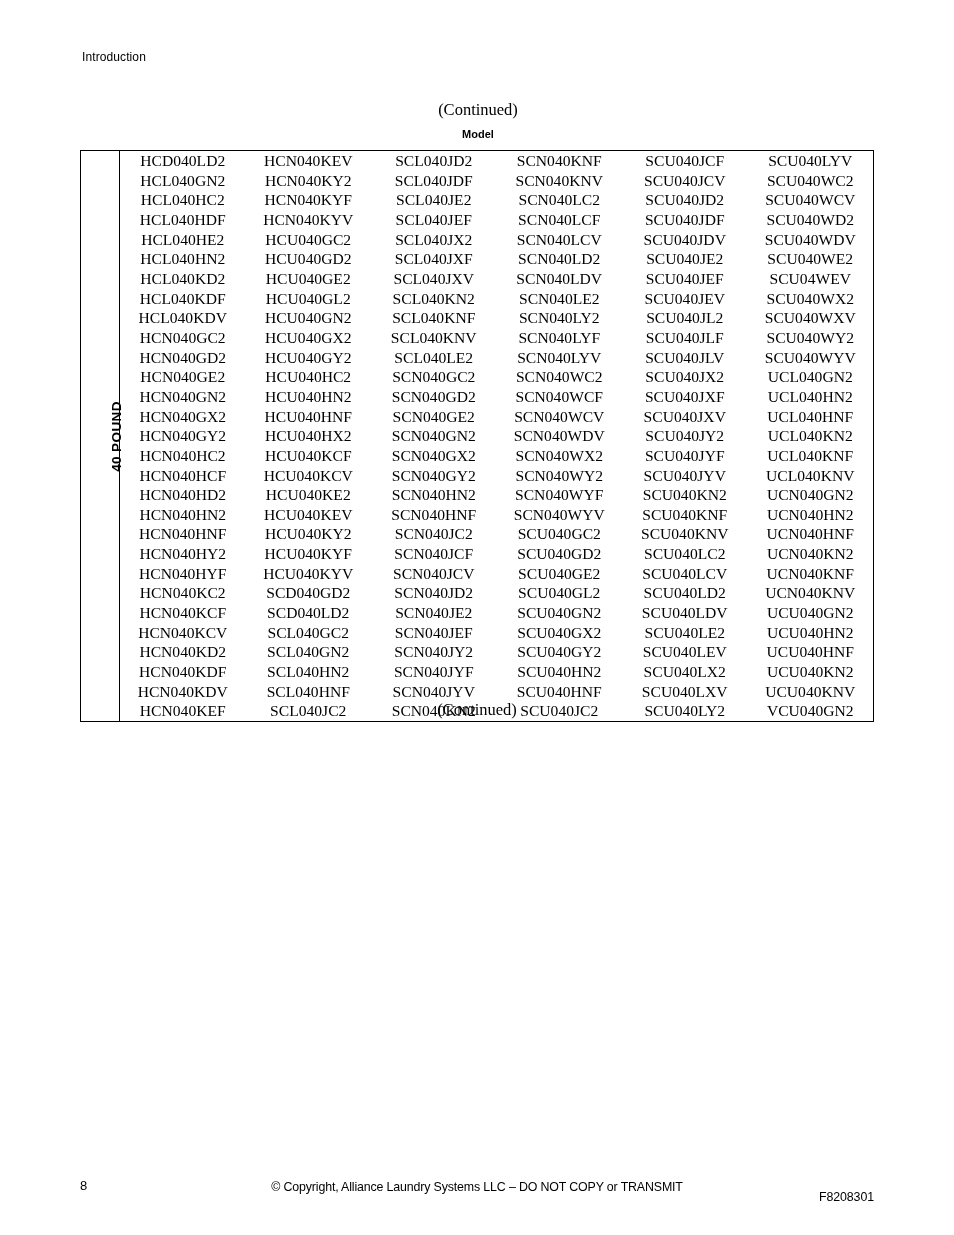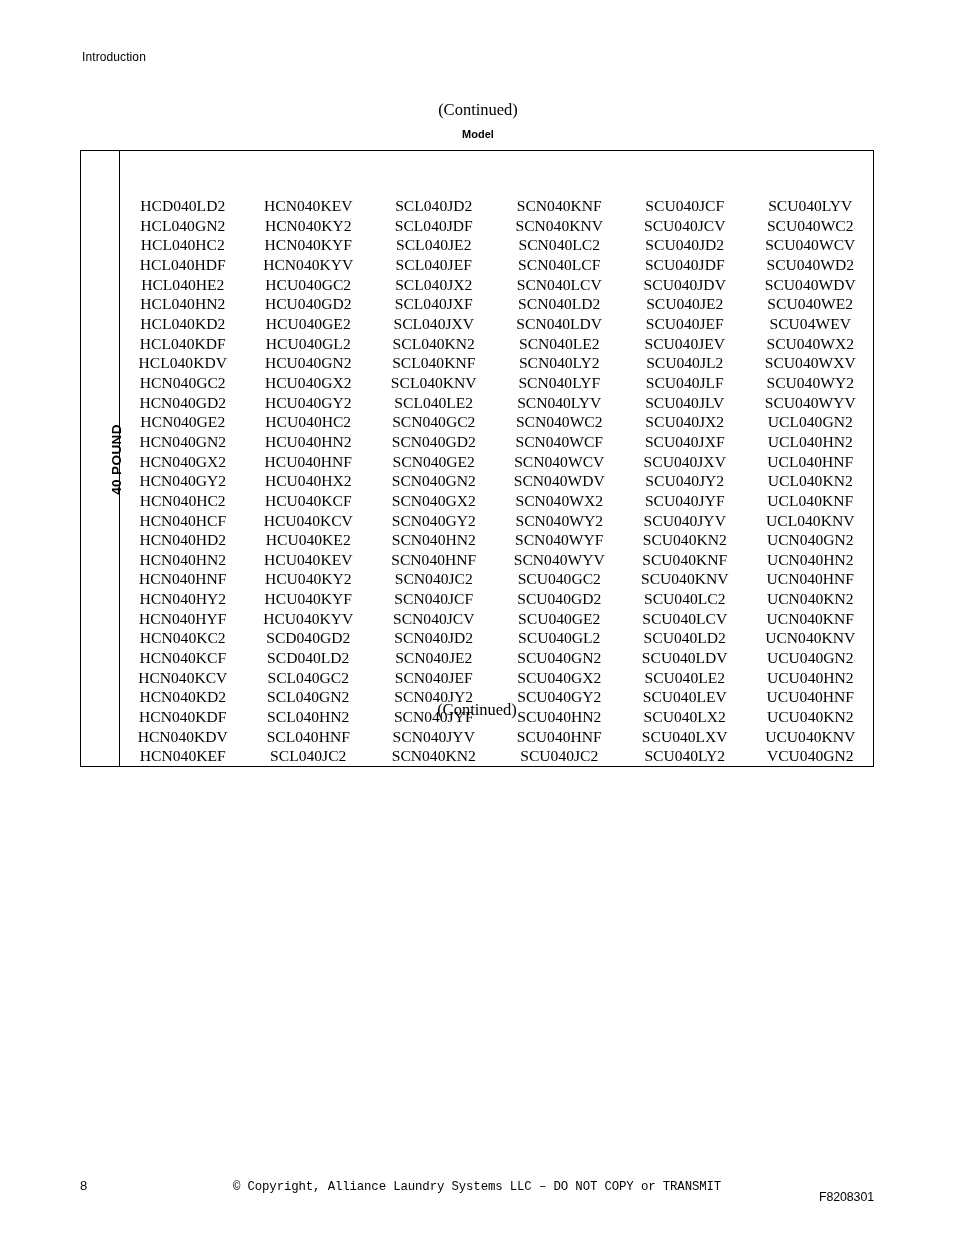--- a/index.html
+++ b/index.html
@@ -95,21 +95,20 @@
   
   td.models-cell {
     padding: 4px 0 5px 0;
   }
   .model-grid {
     display: grid;
     grid-template-columns: repeat(6, 1fr);
     column-gap: 0;
     row-gap: 0;
     width: 100%;
-    margin-top: 45px;
   }
   .model-col {
     display: flex;
     flex-direction: column;
   }
   .model-cell {
     font-family: "Liberation Serif", serif;
     font-size: 15.6px;
     line-height: 19.65px;
     text-align: center;
@@ -141,21 +140,21 @@
     top: 0;
     font-family: "Liberation Sans", sans-serif;
     font-size: 13px;
   }
   .footer-copyright {
     position: absolute;
     left: 0;
     top: 2px;
     width: 954px;
     text-align: center;
-    font-family: Liberation Mono, monospace;
+    font-family: Liberation Sans, sans-serif;
     font-size: 12.4px;
     letter-spacing: -0.15px;
   }
   .footer-docnum {
     position: absolute;
     right: 80px;
     top: 12px;
     font-family: "Liberation Sans", sans-serif;
     font-size: 12.4px;
     letter-spacing: -0.1px;

